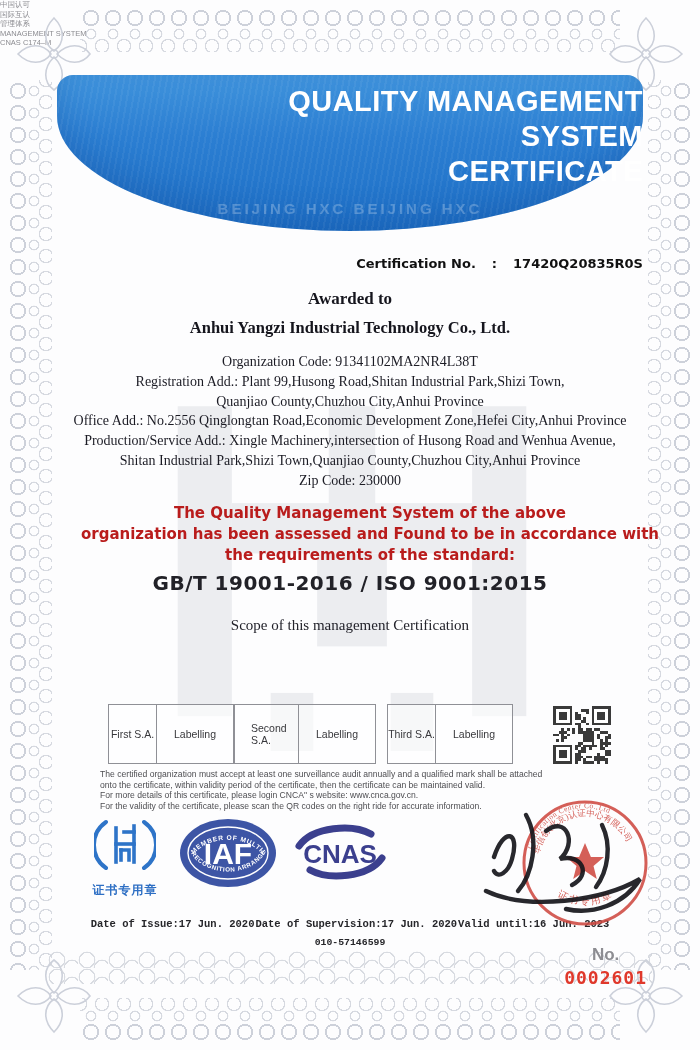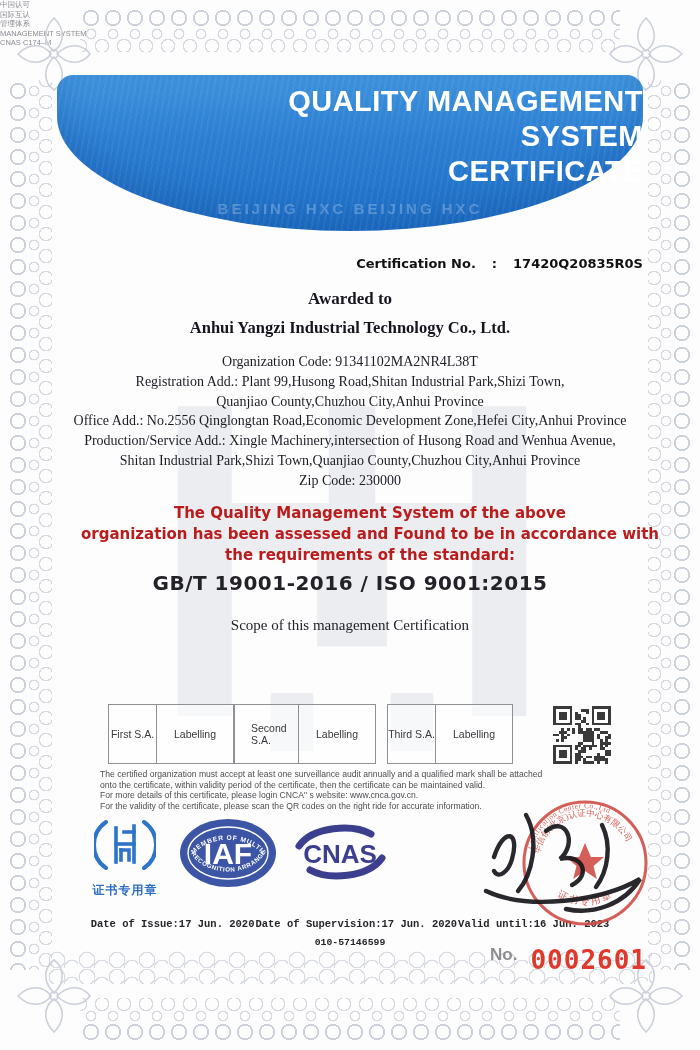--- a/index.html
+++ b/index.html
@@ -84,24 +84,24 @@
   
   .dates{position:absolute;top:918px;left:57px;width:586px;display:flex;justify-content:center;
     gap:1px;font-family:"Liberation Mono",monospace;font-weight:bold;font-size:10.5px;color:#26262a;z-index:2;}
   .address{position:absolute;top:937px;left:40px;width:620px;display:flex;justify-content:center;
     gap:12px;font-family:"Liberation Mono",monospace;font-weight:bold;font-size:9.8px;color:#26262a;z-index:2;}
   .loops{position:absolute;left:48px;right:48px;top:951px;height:33px;opacity:.8;z-index:1;
     background-image:
       radial-gradient(circle at 9px 9px, rgba(0,0,0,0) 7px, #d0d3da 7px, #d0d3da 8.2px, rgba(0,0,0,0) 8.6px),
       radial-gradient(circle at 24px 17px, rgba(0,0,0,0) 7px, #d0d3da 7px, #d0d3da 8.2px, rgba(0,0,0,0) 8.6px);
     background-size:30px 17px;}
-  .serial{position:absolute;top:945px;right:53px;display:flex;align-items:flex-start;gap:13px;z-index:2;}
+  .serial{position:absolute;top:945px;right:53px;display:flex;align-items:center;gap:2px;z-index:2;flex-direction:column;}
   .serial-prefix{color:#8d8d92;font-size:17px;font-weight:bold;}
   .serial-number{color:#e0382b;font-family:"DejaVu Sans Mono",monospace;font-weight:bold;
-    font-size:26px;letter-spacing:1px;}
+    font-size:18px;letter-spacing:1px;}
 </style>
 </head>
 <body>
 
 <div class="page">
 
   <div class="lace lace-h lace-top"></div>
   <div class="lace lace-h lace-bottom"></div>
   <div class="lace lace-v lace-left"></div>
   <div class="lace lace-v lace-right"></div>

